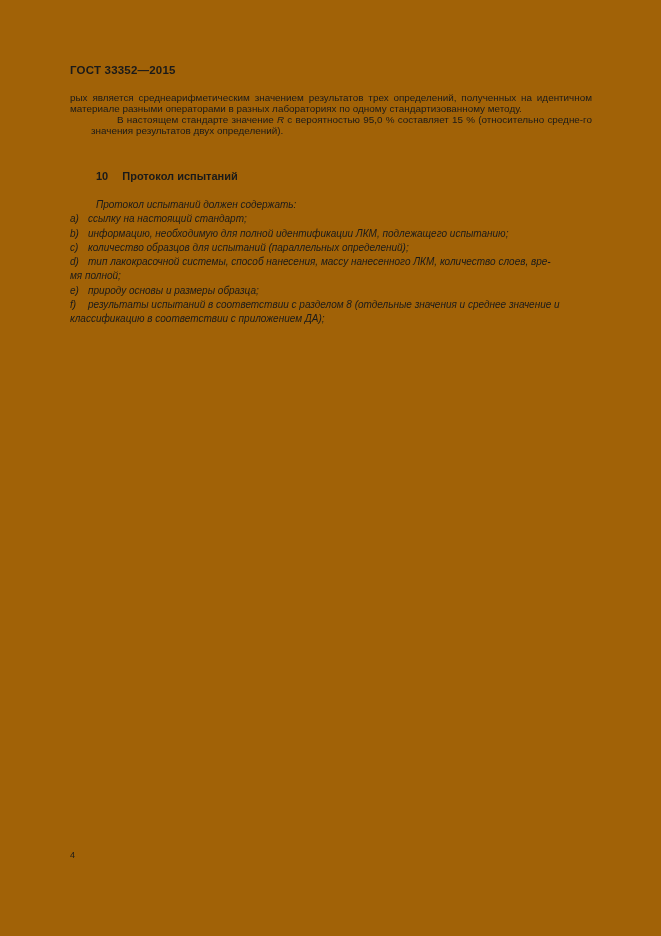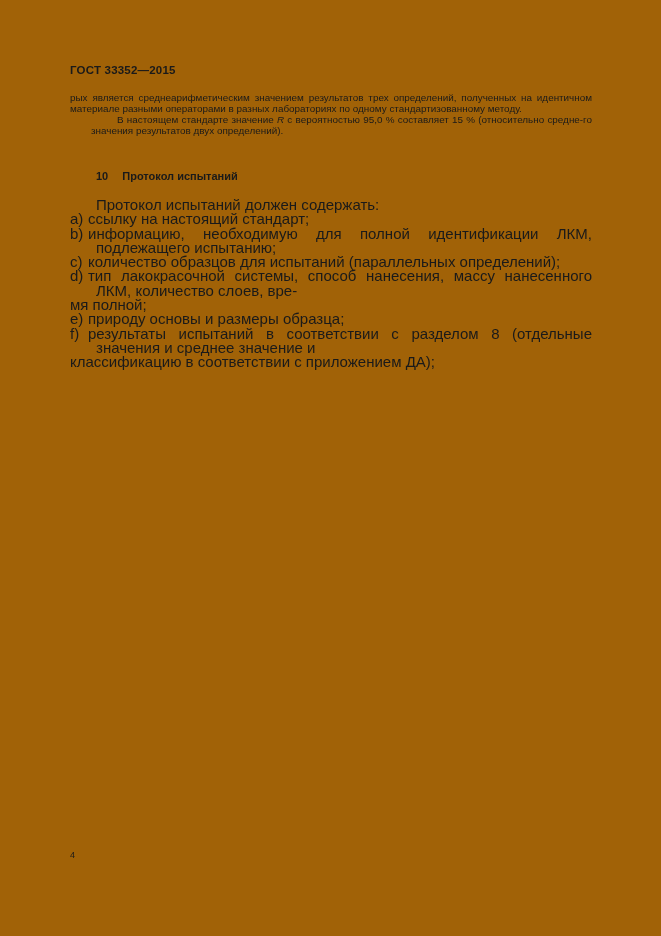--- a/index.html
+++ b/index.html
@@ -57,22 +57,23 @@
     white-space: nowrap;
   }
   .section-heading .num {
     margin-right: 14px;
   }
   .list-block {
     position: absolute;
     left: 70px;
     top: 198px;
     width: 522px;
-    font-size: 15px;
+    font-size: 10px;
     line-height: 14.3px;
+    font-style: italic;
   }
   .list-intro {
     margin: 0 0 0 26px;
   }
   .list-items {
     margin: 0;
     padding: 0;
     list-style: none;
   }
   .list-items li {

